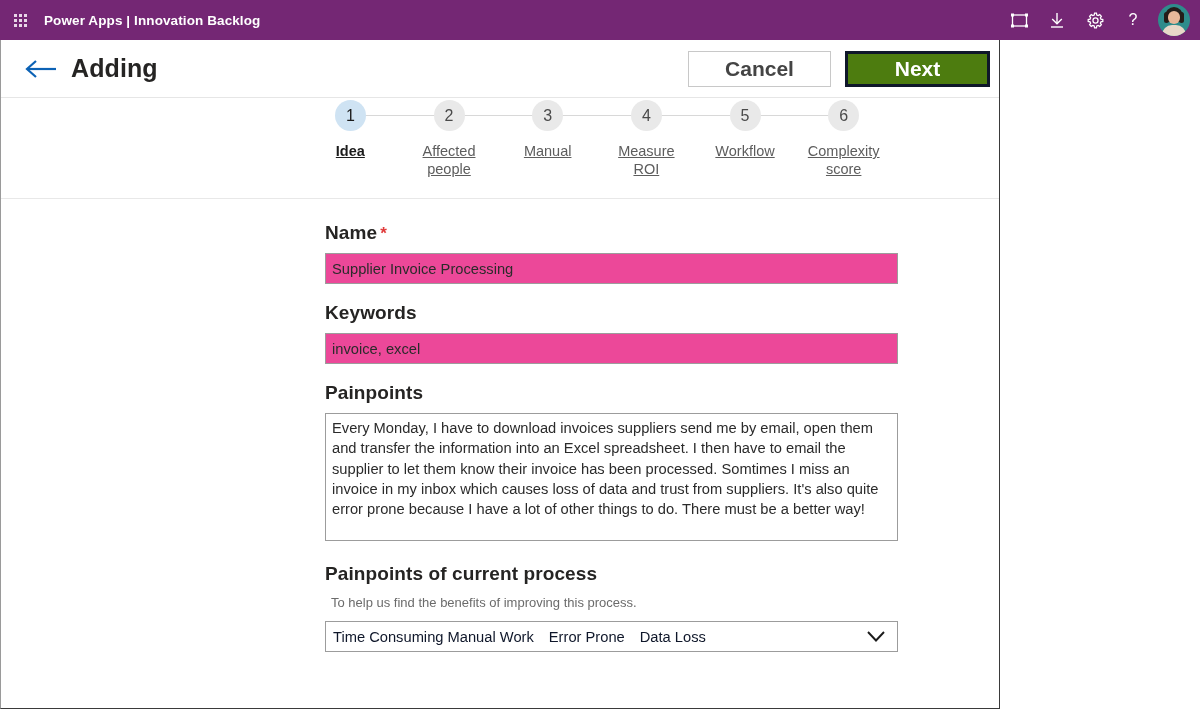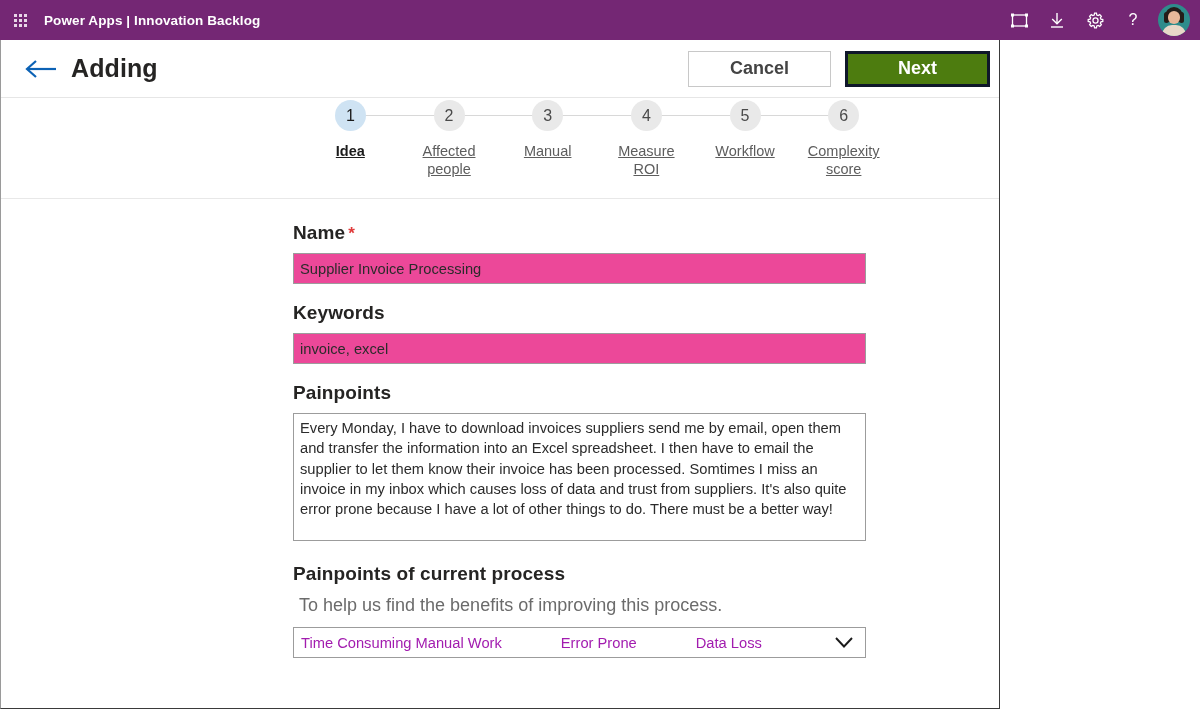--- a/index.html
+++ b/index.html
@@ -122,21 +122,21 @@
   }
   .cmd-actions {
     margin-left: auto;
     display: flex; align-items: center;
     padding-right: 9px;
   }
   .btn {
     height: 36px;
     min-width: 143px;
     font-family: "Liberation Sans", sans-serif;
-    font-size: 18px;
+    font-size: 21px;
     font-weight: bold;
     cursor: pointer;
     display: flex; align-items: center; justify-content: center; text-align: right;
   }
   .btn-cancel {
     background: #ffffff;
     border: 1px solid #c8c8c8;
     color: #444444;
     margin-right: 14px;
   }
@@ -201,33 +201,33 @@
     text-decoration: underline;
   }
   .step.active .step-label {
     color: #1b1b1b;
     font-weight: bold;
   }
 
   
   .form {
     position: absolute;
-    left: 292px; top: 182px;
+    left: 324px; top: 182px;
     width: 573px;
   }
   .field { margin-bottom: 0; }
   .flabel {
     font-size: 19px;
     font-weight: 600;
     color: #252423;
     letter-spacing: .1px;
   }
   .req { color: #e03a3a; font-size: 17px; margin-left: 3px; }
   .sublabel {
-    font-size: 18px;
+    font-size: 13px;
     color: #6b6b6b;
     margin-top: 10px;
     margin-left: 6px;
   }
   .input {
     width: 573px;
     height: 31px;
     border: 1px solid #9c9c9c;
     background: #ec4899;
     font-family: "Liberation Sans", sans-serif;
@@ -264,24 +264,23 @@
     border: 1px solid #9c9c9c;
     background: #ffffff;
     margin-top: 11px;
     display: flex; align-items: center;
     cursor: pointer;
   }
   .combo-values {
     display: flex; align-items: center;
     padding-left: 7px;
     font-size: 14.7px;
-    color: #a21caf;
+    color: #0f172a;
     white-space: nowrap;
     overflow: hidden;
-    gap: 44px;
   }
   .combo-values span { margin-right: 15px; }
   .combo-chevron {
     margin-left: auto;
     margin-right: 11px;
     display: flex; align-items: center;
   }
 </style>
 </head>
 <body>

